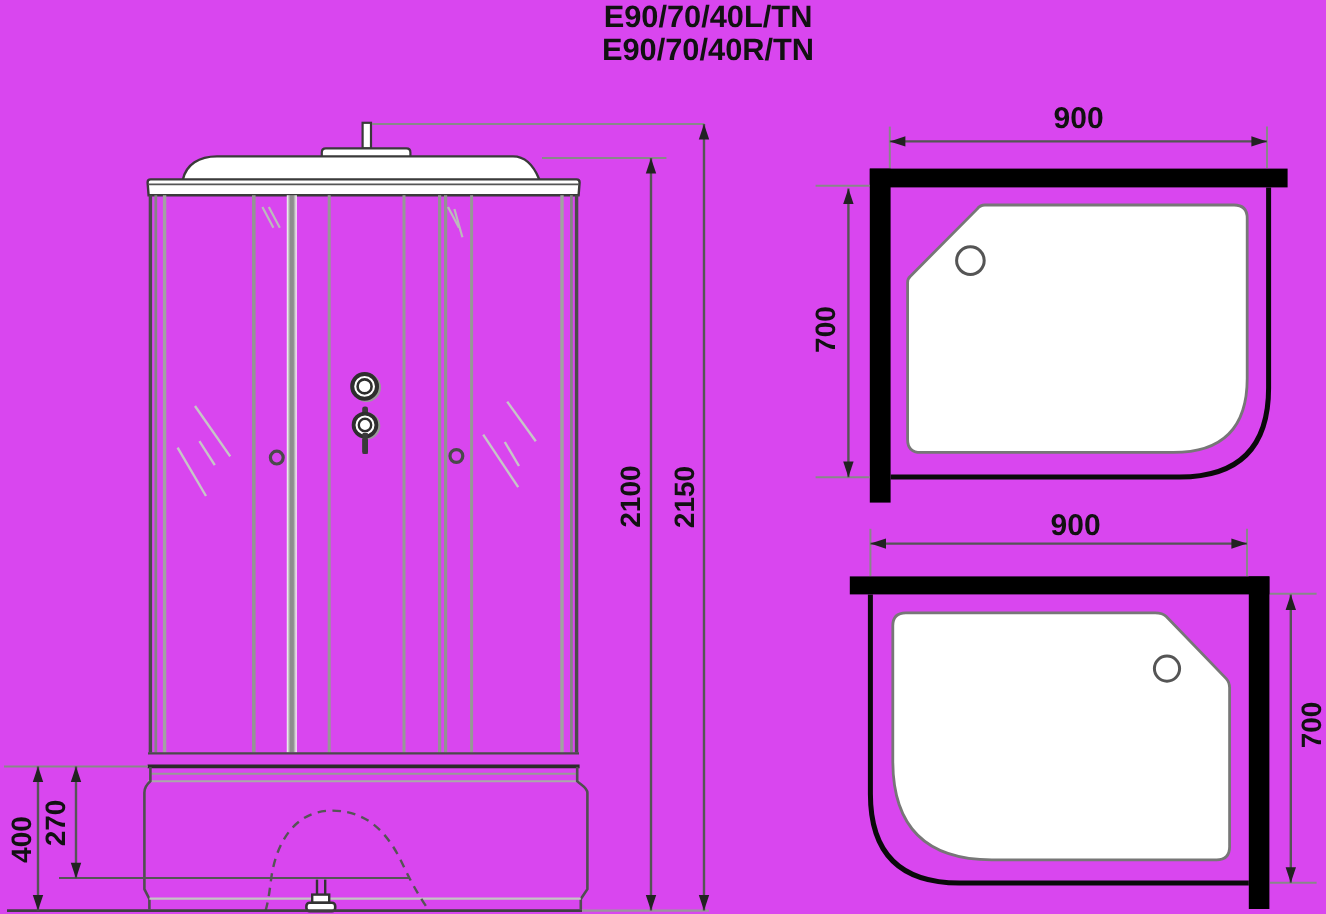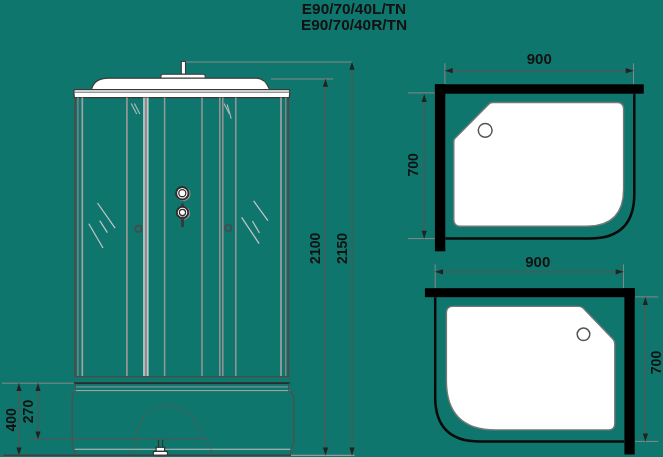--- a/index.html
+++ b/index.html
@@ -1,16 +1,16 @@
 <!DOCTYPE html>
 <html><head>
 <meta charset="utf-8">
 <style>
   html,body{margin:0;padding:0;background:#ffffff;}
-  #page{position:relative;width:663px;height:457px;background:#0f766e;overflow:hidden;
+  #page{position:relative;width:663px;height:457px;background:#d946ef;overflow:hidden;
     font-family:"Liberation Sans", sans-serif;}
   svg{position:absolute;left:0;top:0;}
   text{font-family:"Liberation Sans", sans-serif;font-weight:bold;fill:#111;}
 </style>
 </head>
 <body>
 <div id="page">
 <svg width="663" height="457" viewBox="0 0 663 457">
 
 <g>

